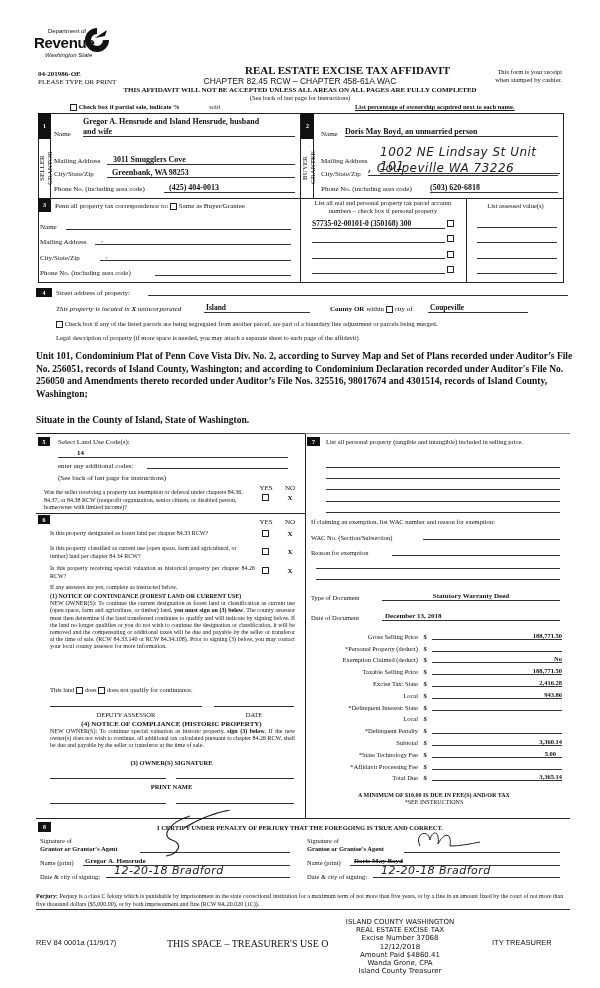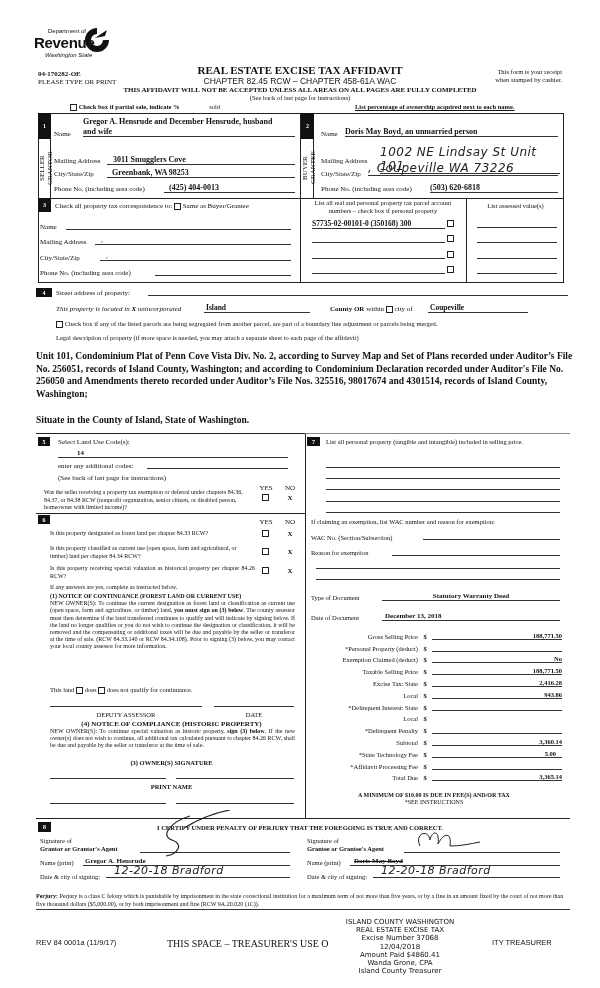--- a/index.html
+++ b/index.html
@@ -21,23 +21,23 @@
 <div class="abs" style="left:34px;top:28px;width:95px;height:40px;">
   <div class="abs" style="left:14px;top:0;font-family:'Liberation Sans',sans-serif;font-size:6px;">Department of</div>
   <div class="abs" style="left:0;top:6px;font-family:'Liberation Sans',sans-serif;font-size:15px;font-weight:bold;letter-spacing:-0.3px;">Revenue</div>
   <div class="abs" style="left:11px;top:24px;font-family:'Liberation Sans',sans-serif;font-size:6px;font-style:italic;">Washington State</div>
   <svg class="abs" style="left:49px;top:-2px;" width="28" height="28" viewBox="0 0 28 28">
     <path d="M14 2 A12 12 0 1 0 26 14 L20 14 A6 6 0 1 1 14 8 Z" fill="#111"></path>
     <path d="M12 12 L24 4 L22 10 Z" fill="#111"></path>
   </svg>
 </div>
 
-<div class="abs b" style="left:38px;top:70px;font-size:7px;">04-170282-OE</div>
+<div class="abs b" style="left:38px;top:70px;font-size:7px;">04-201986-OE</div>
 <div class="abs" style="left:38px;top:78px;font-size:7px;text-align:center;">PLEASE TYPE OR PRINT</div>
-<div class="abs b ctr" style="left:150px;top:64px;width:300px;font-size:11px;">REAL ESTATE EXCISE TAX AFFIDAVIT</div>
+<div class="abs b ctr" style="left:150px;top:64px;width:300px;font-size:11px;text-align:right;">REAL ESTATE EXCISE TAX AFFIDAVIT</div>
 <div class="abs ctr" style="left:150px;top:76px;width:300px;font-size:8.5px;font-family:'Liberation Sans',sans-serif;">CHAPTER 82.45 RCW – CHAPTER 458-61A WAC</div>
 <div class="abs rt" style="left:450px;top:68px;width:112px;font-size:6.5px;">This form is your receipt</div>
 <div class="abs rt" style="left:450px;top:76px;width:112px;font-size:6.5px;">when stamped by cashier.</div>
 <div class="abs b ctr" style="left:80px;top:86px;width:440px;font-size:7px;">THIS AFFIDAVIT WILL NOT BE ACCEPTED UNLESS ALL AREAS ON ALL PAGES ARE FULLY COMPLETED</div>
 <div class="abs ctr" style="left:150px;top:94px;width:300px;font-size:6.5px;">(See back of last page for instructions)</div>
 
 <div class="abs" style="left:70px;top:103px;font-size:6.5px;">
   <span class="cb"></span>
   <span class="b">Check box if partial sale, indicate %</span>
   <span style="margin-left:28px;">sold</span>
@@ -48,21 +48,21 @@
 <div class="abs" style="left:300px;top:113px;width:1px;height:170px;background:#222;"></div>
 <div class="abs" style="left:38px;top:198px;width:526px;height:1px;background:#222;"></div>
 <div class="abs" style="left:466px;top:198px;width:1px;height:85px;background:#222;"></div>
 
 <div class="abs" style="left:38px;top:113px;width:13px;height:85px;border-right:1px solid #222;"></div>
 <div class="abs num" style="left:38px;top:113px;width:13px;height:26px;">1</div>
 <div class="abs vert" style="left:38px;top:148px;width:13px;height:40px;">
   <span>SELLER</span><br><span>GRANTOR</span>
 </div>
 <div class="abs" style="left:54px;top:130px;">Name</div>
-<div class="abs b" style="left:83px;top:117px;font-size:8px;">Gregor A. Hensrude and December Hensrude, husband</div>
+<div class="abs b" style="left:83px;top:117px;font-size:8px;">Gregor A. Hensrude and Island Hensrude, husband</div>
 <div class="abs b line" style="left:83px;top:127px;width:212px;font-size:8px;">and wife</div>
 <div class="abs" style="left:54px;top:157px;">Mailing Address</div>
 <div class="abs b line" style="left:107px;top:155px;width:188px;font-size:8px;padding-left:6px;">3011 Smugglers Cove</div>
 <div class="abs" style="left:54px;top:170px;">City/State/Zip</div>
 <div class="abs b line" style="left:107px;top:168px;width:188px;font-size:8px;padding-left:5px;">Greenbank, WA 98253</div>
 <div class="abs" style="left:54px;top:185px;">Phone No. (including area code)</div>
 <div class="abs b line" style="left:164px;top:183px;width:131px;font-size:8px;padding-left:5px;">(425) 404-0013</div>
 
 <div class="abs" style="left:301px;top:113px;width:13px;height:85px;border-right:1px solid #222;"></div>
 <div class="abs num" style="left:301px;top:113px;width:13px;height:26px;">2</div>
@@ -73,21 +73,21 @@
 <div class="abs b line" style="left:345px;top:127px;width:213px;font-size:8px;">Doris May Boyd, an unmarried person</div>
 <div class="abs" style="left:321px;top:157px;">Mailing Address</div>
 <div class="abs hand line" style="left:380px;top:145px;width:180px;font-size:12px;">1002 NE Lindsay St Unit 101</div>
 <div class="abs" style="left:321px;top:170px;">City/State/Zip</div>
 <div class="abs hand line" style="left:368px;top:161px;width:190px;font-size:12px;">, Coupeville WA 73226</div>
 <div class="abs" style="left:321px;top:185px;">Phone No. (including area code)</div>
 <div class="abs b line" style="left:430px;top:183px;width:128px;font-size:8px;">(503) 620-6818</div>
 
 <div class="abs num" style="left:38px;top:198px;width:13px;height:14px;">3</div>
 <div class="abs" style="left:55px;top:202px;">
-  <span>Check all property tax correspondence to:</span>
+  <span>Penn all property tax correspondence to:</span>
   <span class="cb"></span>
   <span>Same as Buyer/Grantee</span>
 </div>
 <div class="abs" style="left:40px;top:223px;">Name</div>
 <div class="abs line" style="left:66px;top:222px;width:225px;height:8px;"></div>
 <div class="abs" style="left:40px;top:238px;">Mailing Address</div>
 <div class="abs line" style="left:95px;top:236px;width:196px;height:9px;padding-left:6px;">,</div>
 <div class="abs" style="left:40px;top:254px;">City/State/Zip</div>
 <div class="abs line" style="left:100px;top:252px;width:191px;height:9px;padding-left:6px;">,</div>
 <div class="abs" style="left:40px;top:269px;">Phone No. (including area code)</div>
@@ -324,17 +324,17 @@
 </div>
 
 <div class="abs" style="left:36px;top:938px;font-size:7.5px;font-family:'Liberation Sans',sans-serif;">REV 84 0001a (11/9/17)</div>
 <div class="abs" style="left:167px;top:938px;font-size:10px;font-family:Liberation Serif, serif;">THIS SPACE – TREASURER'S USE O</div>
 <div class="abs" style="left:492px;top:938px;font-size:7.5px;font-family:'Liberation Sans',sans-serif;">ITY TREASURER</div>
 
 <div class="abs ctr" style="left:320px;top:918px;width:160px;font-family:'DejaVu Sans',sans-serif;font-size:7px;line-height:8.2px;">
   <div>ISLAND COUNTY WASHINGTON</div>
   <div>REAL ESTATE EXCISE TAX</div>
   <div>Excise Number 37068</div>
-  <div>12/04/2018</div>
+  <div>12/12/2018</div>
   <div>Amount Paid $4860.41</div>
   <div>Wanda Grone, CPA</div>
   <div>Island County Treasurer</div>
 </div>
 
 </body></html>

